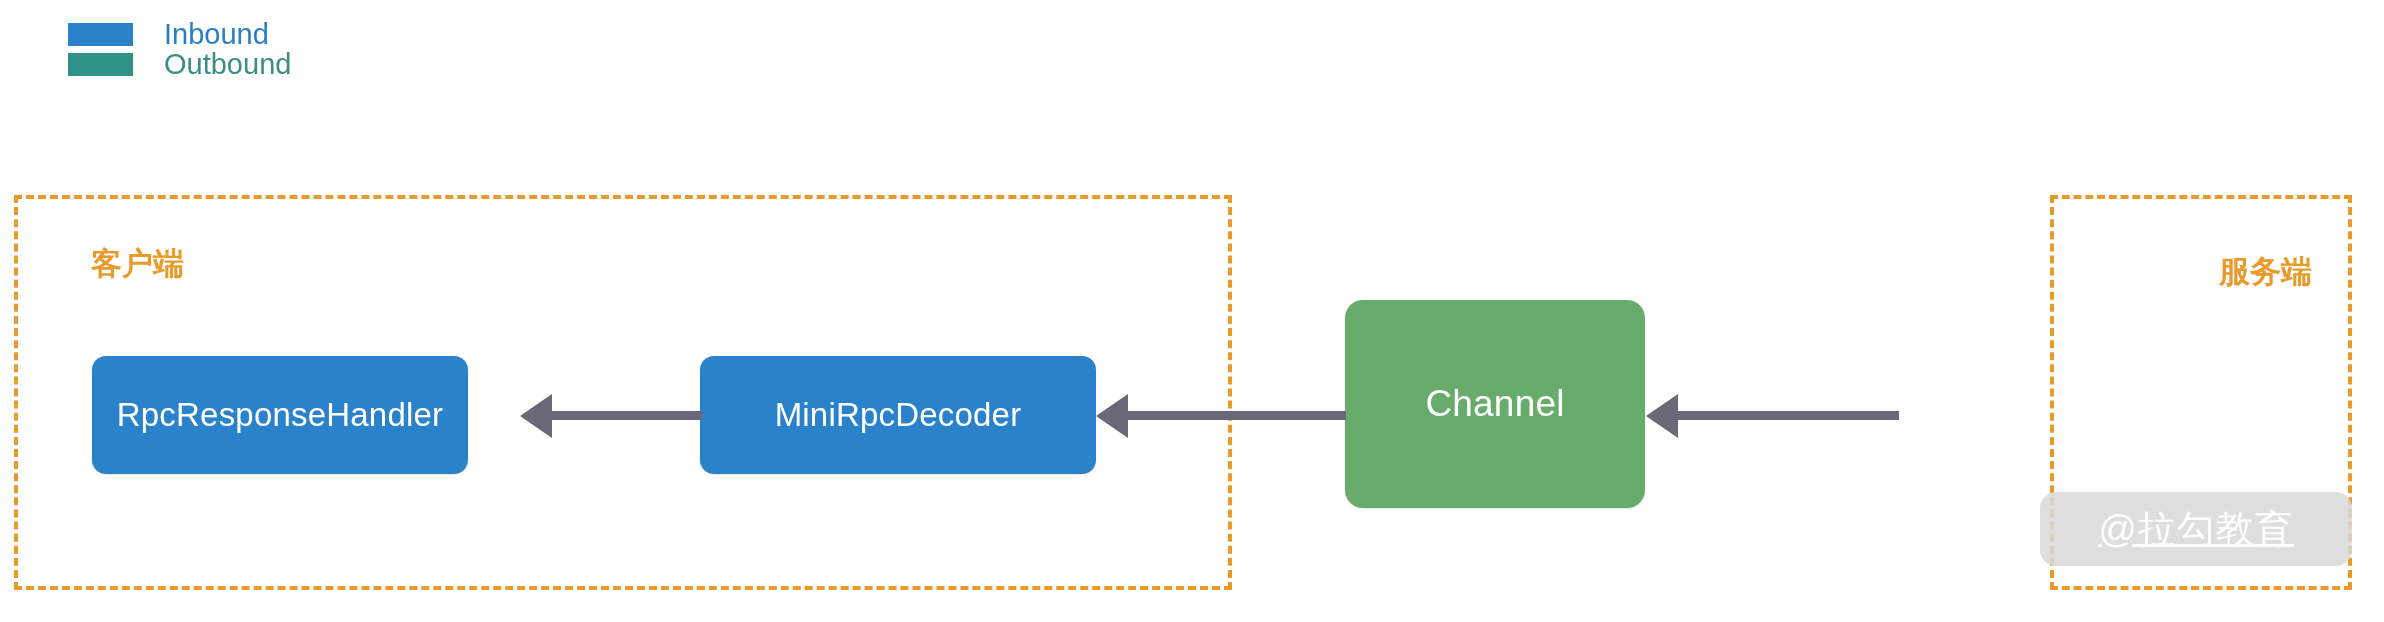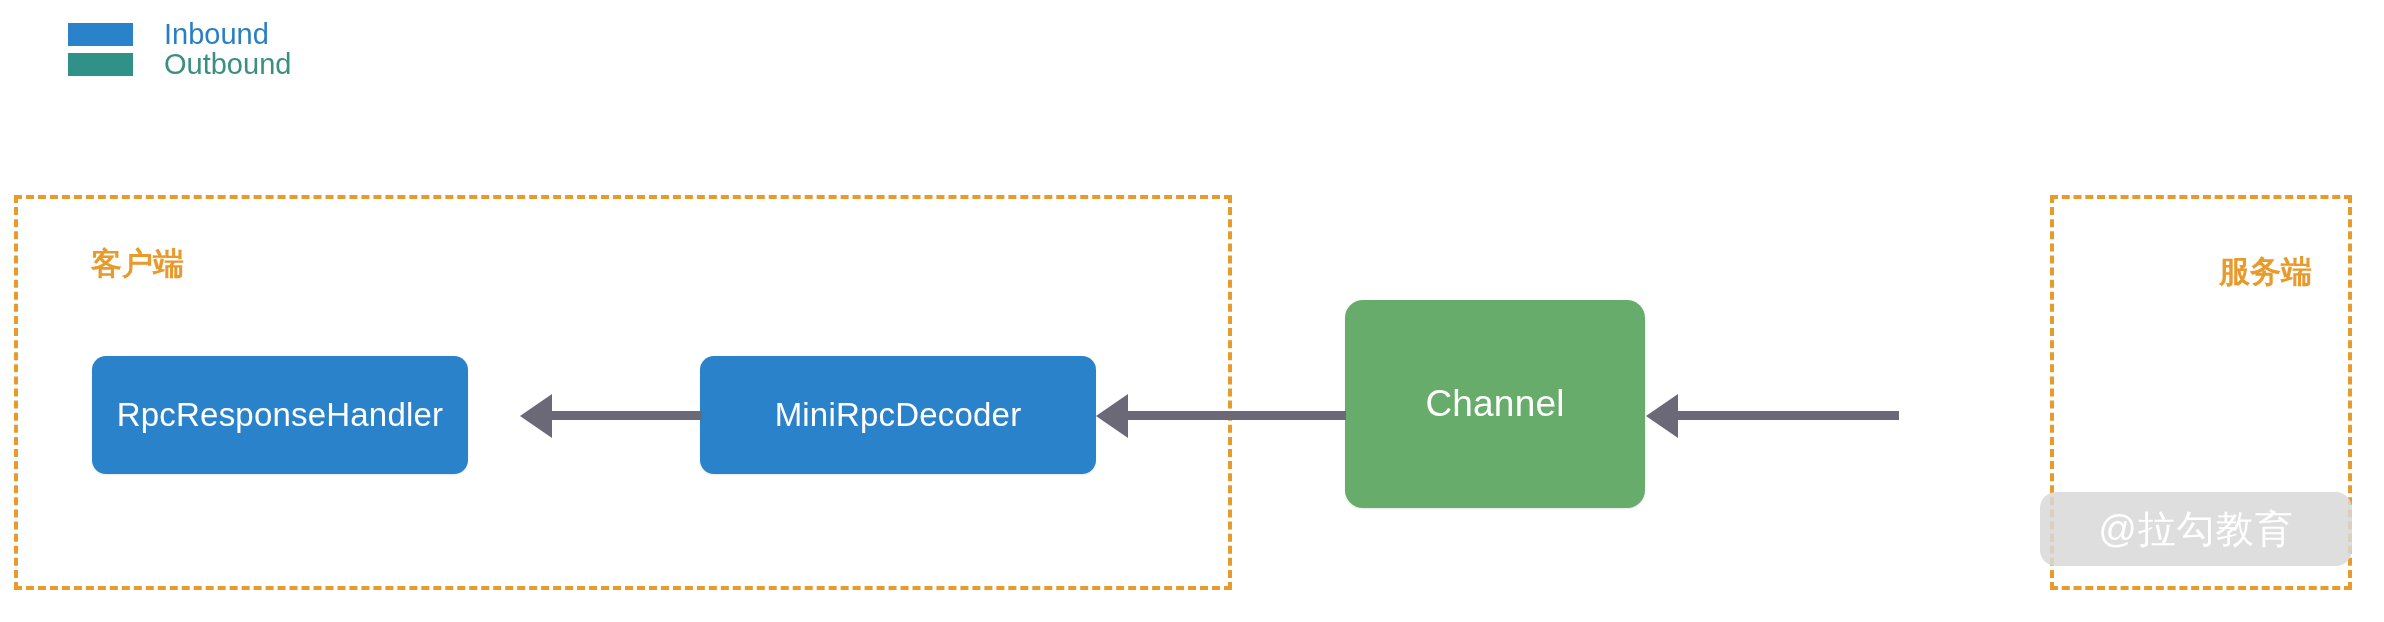--- a/index.html
+++ b/index.html
@@ -102,20 +102,21 @@
     display: flex;
     align-items: center;
     justify-content: center;
     background: #d9d9d9;
     border-radius: 16px;
     color: #ffffff;
     font-size: 38px;
     letter-spacing: 1px;
     opacity: 0.85;
     white-space: nowrap;
+    text-decoration: underline;
   }
 </style>
 </head>
 <body>
 
 <div id="canvas">
 
   <div class="legend-row" id="legend-inbound">
     <span class="legend-swatch" style="background:#2a82cb;"></span>
     <span class="legend-label" style="color:#2a7fc4;">Inbound</span>

